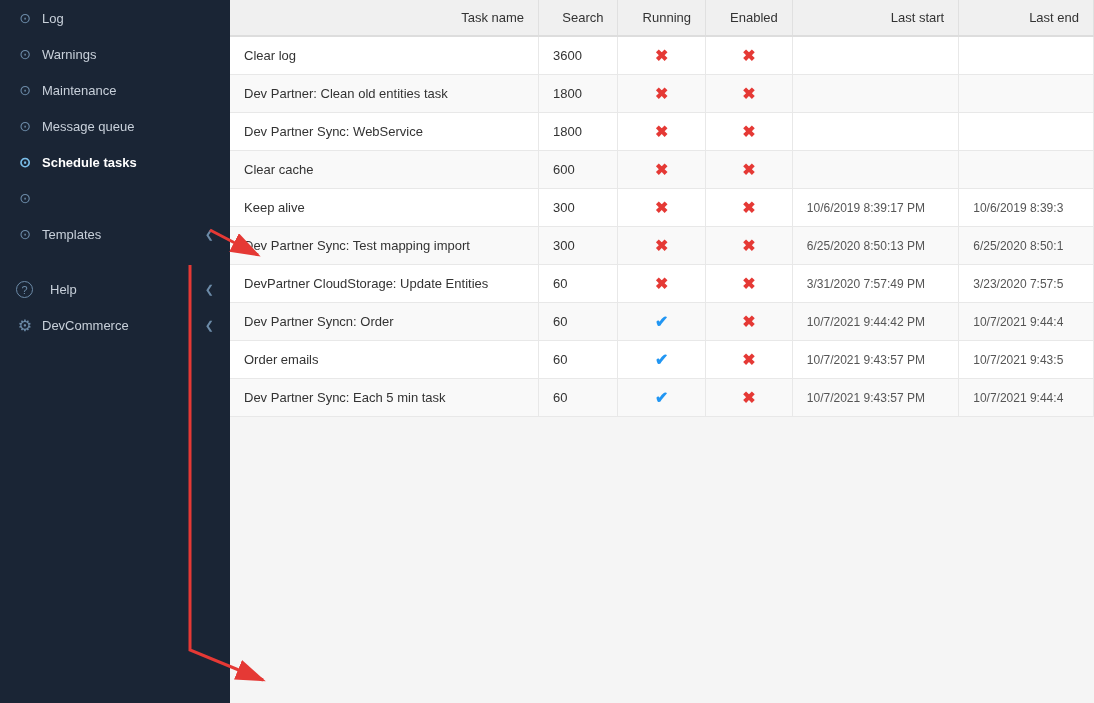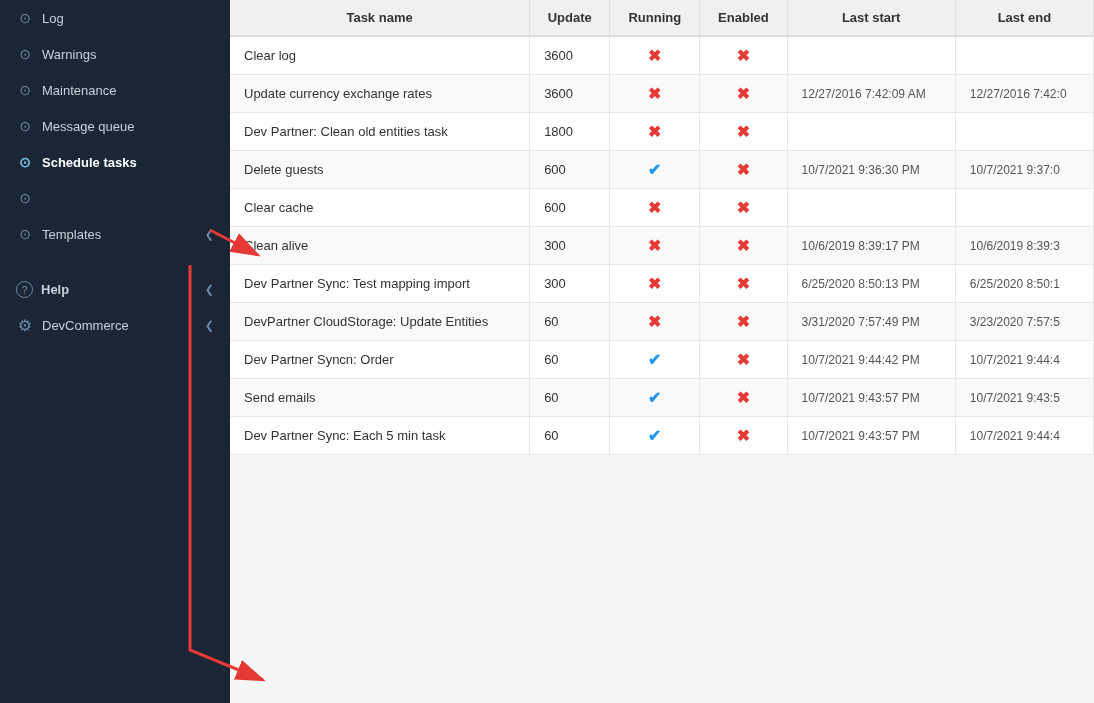--- a/index.html
+++ b/index.html
@@ -62,22 +62,22 @@
       width: 100%;
       border-collapse: collapse;
       background: #fff;
     }
     thead tr {
       background: #f0f0f0;
       border-bottom: 2px solid #ddd;
     }
     thead th {
       padding: 10px 14px;
-      text-align: center;
-      font-weight: 700;
+      text-align: right;
+      font-weight: 400;
       color: #333;
       font-size: 13px;
       border-right: 1px solid #e0e0e0;
       white-space: nowrap;
     }
     tbody tr {
       border-bottom: 1px solid #e8e8e8;
     }
     tbody tr:nth-child(even) { background: #f9f9f9; }
     tbody td {
@@ -119,86 +119,78 @@
     <span class="icon">⊙</span>
   </div>
   <div class="sidebar-item">
     <span class="icon">⊙</span>
     <span>Templates</span>
     <span class="chevron">❮</span>
   </div>
   <div style="height:20px;"></div>
   <div class="sidebar-item">
     <span class="icon" style="border-radius:50%;border:1px solid #6c8ba8;width:17px;height:17px;font-size:11px;display:inline-flex;align-items:center;justify-content:center;">?</span>
-    <span style="font-weight:bold;">Help</span>
+    <span style="margin-left:9px;">Help</span>
     <span class="chevron">❮</span>
   </div>
   <div class="sidebar-item">
     <span class="icon" style="font-size:16px;">⚙</span>
     <span>DevCommerce</span>
     <span class="chevron">❮</span>
   </div>
 </div>
 
 <div class="main">
   <div class="table-container">
     <table>
       <thead>
         <tr>
           <th>Task name</th>
-          <th>Update</th>
+          <th>Search</th>
           <th>Running</th>
           <th>Enabled</th>
           <th>Last start</th>
           <th>Last end</th>
         </tr>
       </thead>
       <tbody id="table-body">
       <tr>
             <td>Clear log</td>
             <td>3600</td>
             <td style="text-align: center;"><span class="check-false">✖</span></td>
             <td style="text-align: center;"><span class="check-false">✖</span></td>
             <td class="datetime"></td>
             <td class="datetime"></td>
           </tr>
           <tr>
-            <td>Update currency exchange rates</td>
-            <td>3600</td>
-            <td style="text-align: center;"><span class="check-false">✖</span></td>
-            <td style="text-align: center;"><span class="check-false">✖</span></td>
-            <td class="datetime">12/27/2016 7:42:09 AM</td>
-            <td class="datetime">12/27/2016 7:42:0</td>
-          </tr>
-          <tr>
             <td>Dev Partner: Clean old entities task</td>
             <td>1800</td>
             <td style="text-align: center;"><span class="check-false">✖</span></td>
             <td style="text-align: center;"><span class="check-false">✖</span></td>
             <td class="datetime"></td>
             <td class="datetime"></td>
           </tr>
           <tr>
-            <td>Delete guests</td>
-            <td>600</td>
-            <td style="text-align: center;"><span class="check-true">✔</span></td>
-            <td style="text-align: center;"><span class="check-false">✖</span></td>
-            <td class="datetime">10/7/2021 9:36:30 PM</td>
-            <td class="datetime">10/7/2021 9:37:0</td>
+            <td>Dev Partner Sync: WebService</td>
+            <td>1800</td>
+            <td style="text-align: center;"><span class="check-false">✖</span></td>
+            <td style="text-align: center;"><span class="check-false">✖</span></td>
+            <td class="datetime"></td>
+            <td class="datetime"></td>
           </tr>
           <tr>
             <td>Clear cache</td>
             <td>600</td>
             <td style="text-align: center;"><span class="check-false">✖</span></td>
             <td style="text-align: center;"><span class="check-false">✖</span></td>
             <td class="datetime"></td>
             <td class="datetime"></td>
           </tr>
           <tr>
-            <td>Clean alive</td>
+            <td>Keep alive</td>
             <td>300</td>
             <td style="text-align: center;"><span class="check-false">✖</span></td>
             <td style="text-align: center;"><span class="check-false">✖</span></td>
             <td class="datetime">10/6/2019 8:39:17 PM</td>
             <td class="datetime">10/6/2019 8:39:3</td>
           </tr>
           <tr>
             <td>Dev Partner Sync: Test mapping import</td>
             <td>300</td>
             <td style="text-align: center;"><span class="check-false">✖</span></td>
@@ -216,21 +208,21 @@
           </tr>
           <tr>
             <td>Dev Partner Syncn: Order</td>
             <td>60</td>
             <td style="text-align: center;"><span class="check-true">✔</span></td>
             <td style="text-align: center;"><span class="check-false">✖</span></td>
             <td class="datetime">10/7/2021 9:44:42 PM</td>
             <td class="datetime">10/7/2021 9:44:4</td>
           </tr>
           <tr>
-            <td>Send emails</td>
+            <td>Order emails</td>
             <td>60</td>
             <td style="text-align: center;"><span class="check-true">✔</span></td>
             <td style="text-align: center;"><span class="check-false">✖</span></td>
             <td class="datetime">10/7/2021 9:43:57 PM</td>
             <td class="datetime">10/7/2021 9:43:5</td>
           </tr>
           <tr>
             <td>Dev Partner Sync: Each 5 min task</td>
             <td>60</td>
             <td style="text-align: center;"><span class="check-true">✔</span></td>

